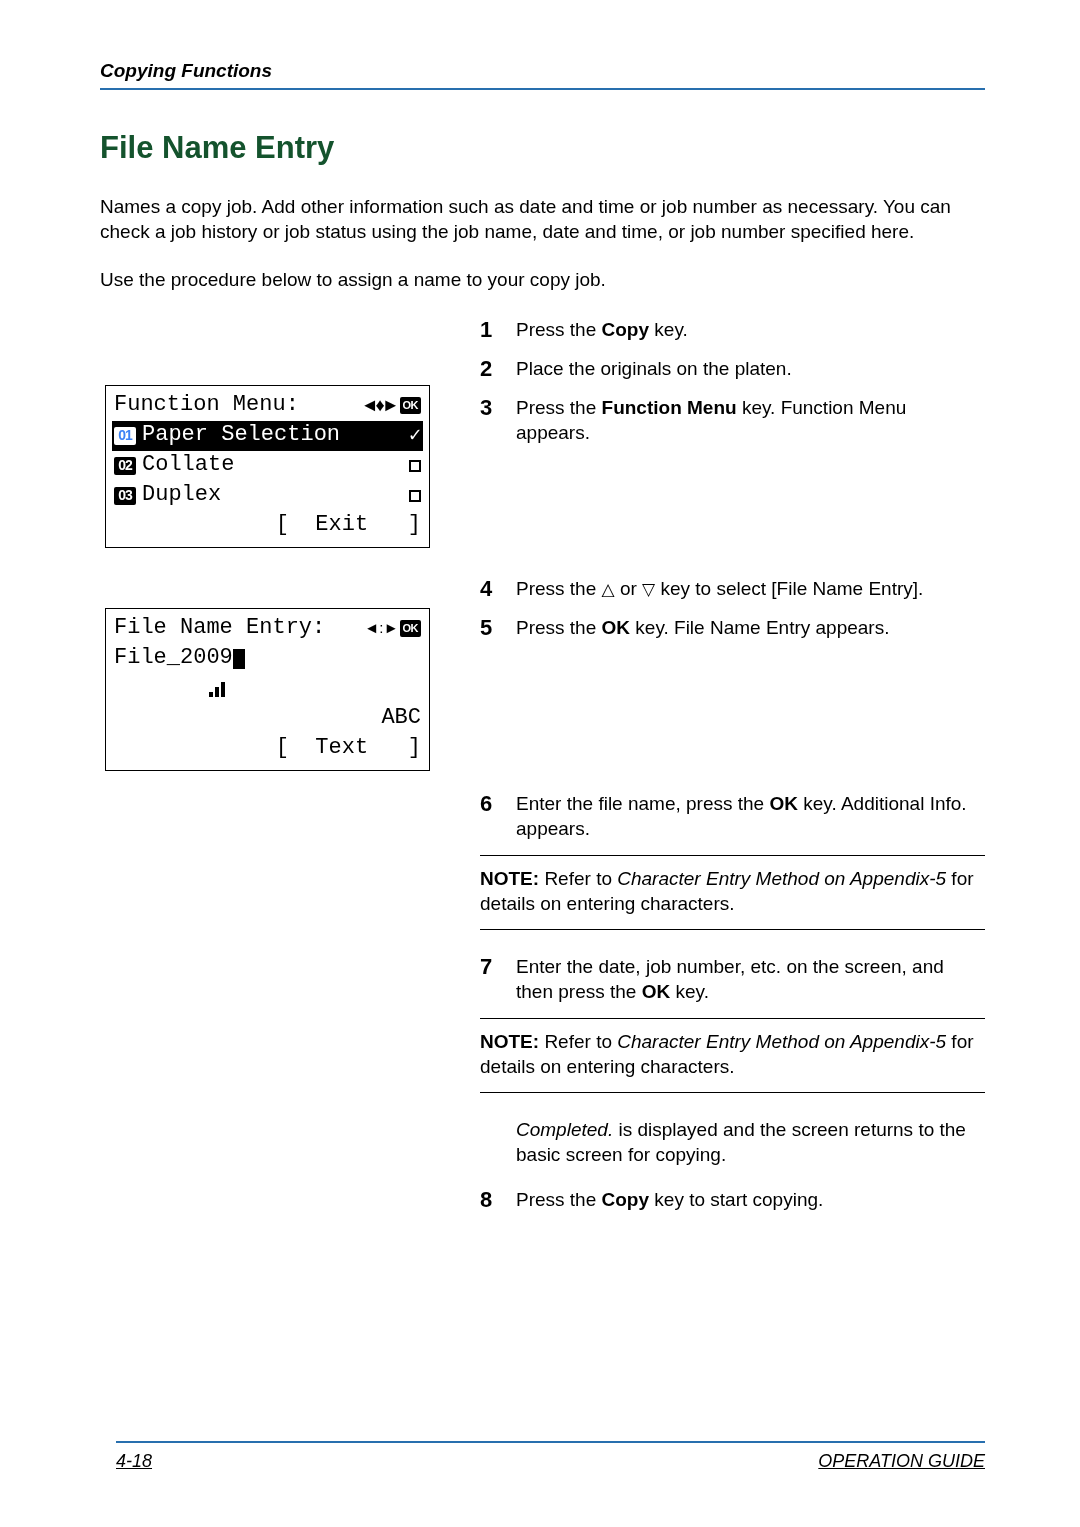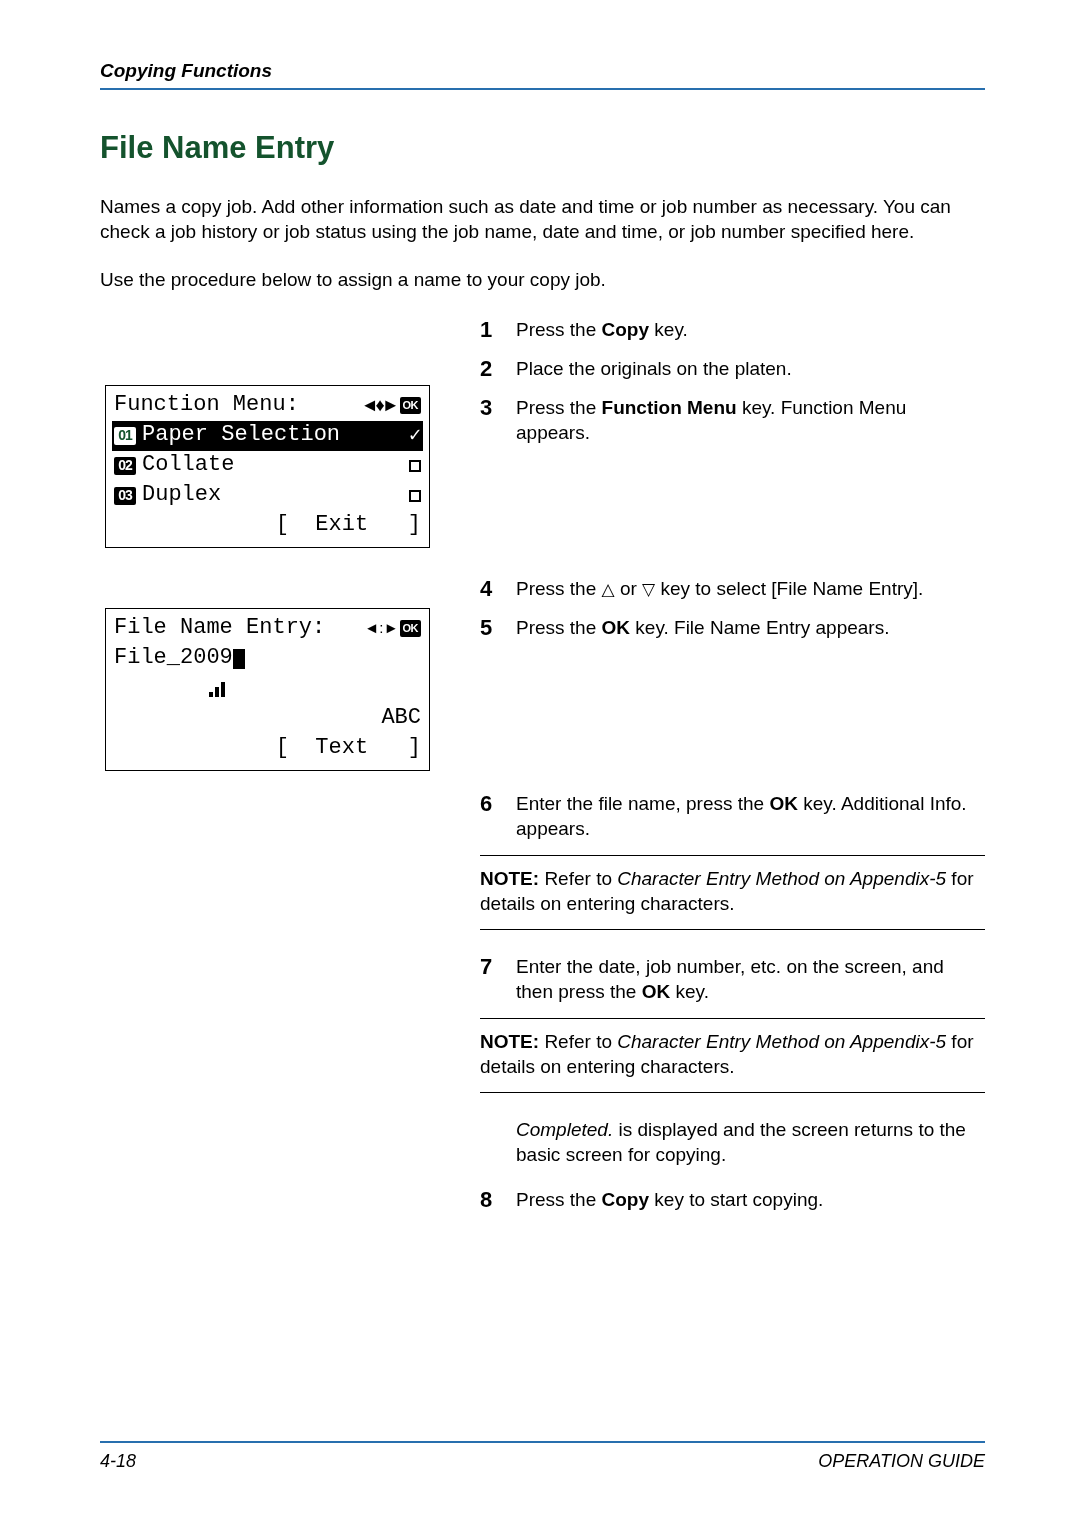--- a/index.html
+++ b/index.html
@@ -84,21 +84,21 @@
     font-family: Arial, sans-serif;
     font-weight: bold;
     background: #000;
     color: #fff;
     border-radius: 2px;
     margin-right: 6px;
     letter-spacing: -1px;
   }
   .lcd-row.inverse .num-chip {
     background: #fff;
-    color: #14532d;
+    color: #3b82f6;
   }
   .row-text { flex: 1; }
   .row-end {
     display: inline-flex;
     align-items: center;
     gap: 3px;
   }
   .glyph-square {
     display: inline-block;
     width: 12px;
@@ -180,23 +180,24 @@
   .note-block {
     border-top: 1.5px solid #000;
     border-bottom: 1.5px solid #000;
     padding: 10px 0 12px 0;
     margin: 14px 0 24px 0;
     line-height: 1.33;
   }
   .tri { font-size: 17px; }
   .footer-bar {
     position: absolute;
-    left: 100px;
+    left: 116px;
     right: 95px;
     bottom: 55px;
+    text-decoration: underline;
   }
   .hr-bottom {
     border: none;
     border-top: 2px solid #286fae;
     margin-bottom: 8px;
   }
   .footer-line {
     display: flex;
     justify-content: space-between;
     font-style: italic;

